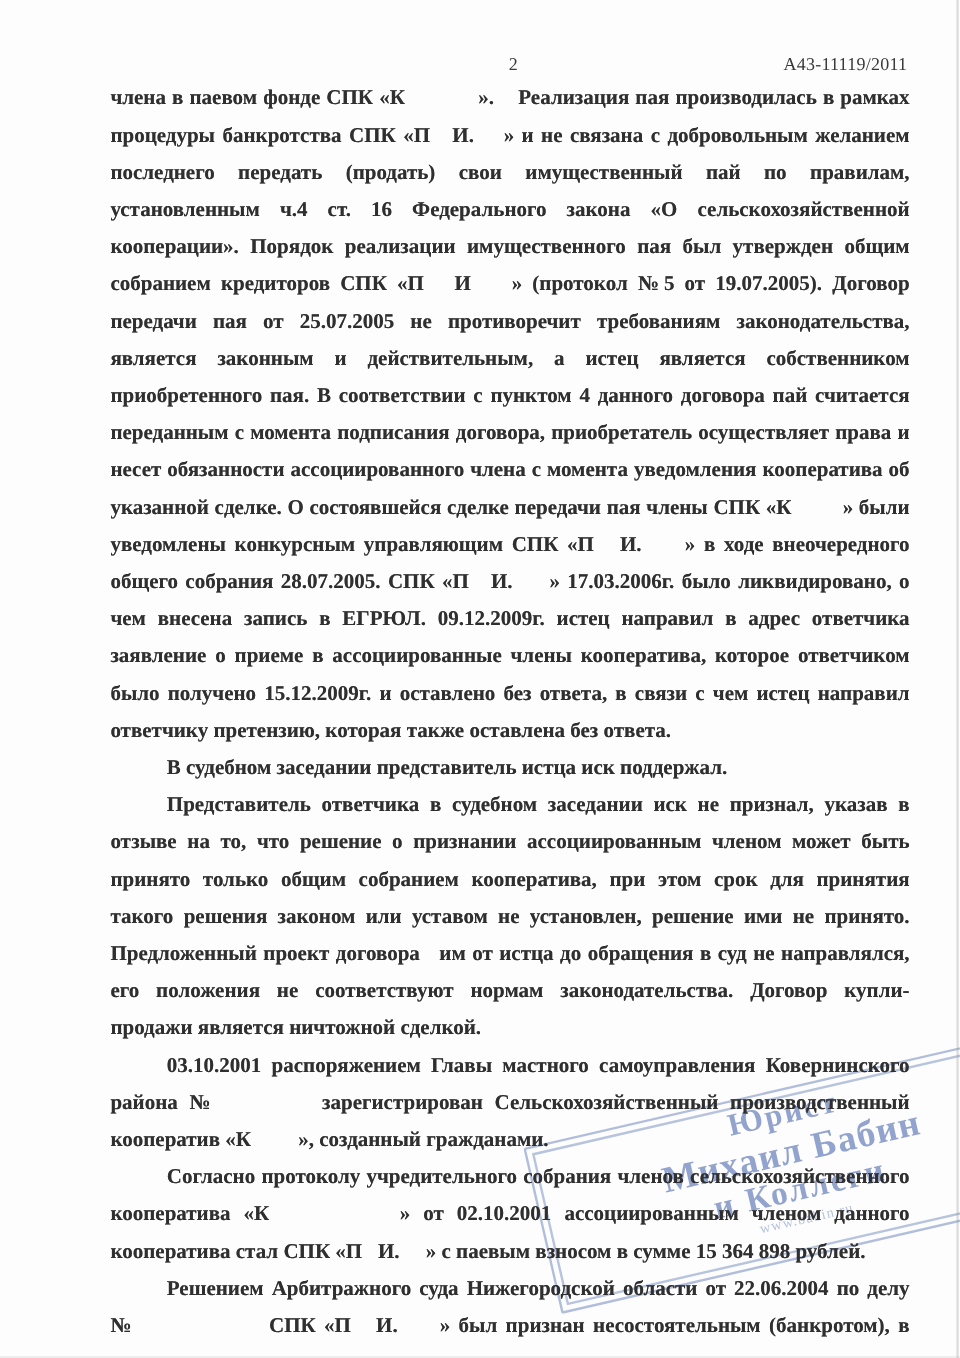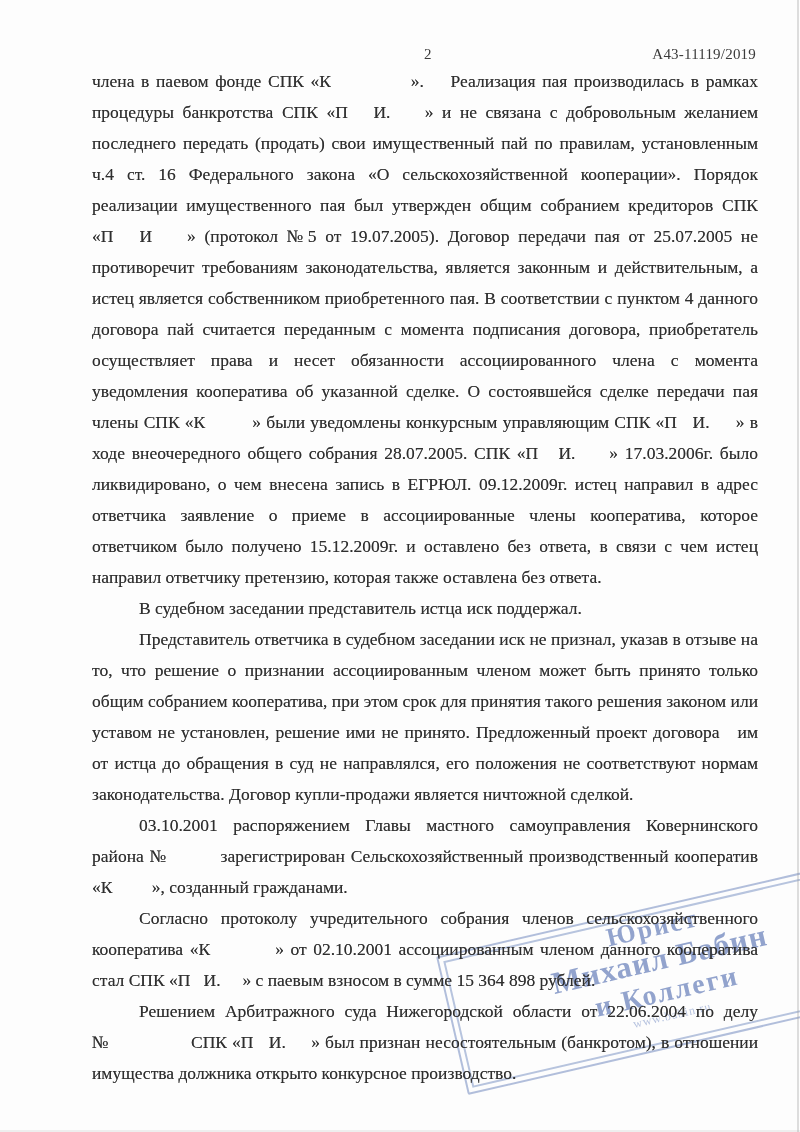--- a/index.html
+++ b/index.html
@@ -22,21 +22,21 @@
   }
   .case-number {
     position:absolute; right:44px; top:0; font-size:15px; color:#3a3a3a;
     letter-spacing:0.2px;
   }
   .body-text {
     position:absolute; left:92px; top:66px; width:666px; z-index:2;
     font-size:17.5px; line-height:31px; text-align:justify;
     text-shadow:0 0 0.5px rgba(47,47,47,0.6);
   }
-  .body-text p { margin:0; }
+  .body-text p { margin:0;font-weight:bold; }
   .body-text p.indent { text-indent:47px; }
 
   
   .stamp {
     position:absolute; left:468px; top:953px; width:430px; height:138px;
     transform:rotate(-13deg); transform-origin:0 100%;
     border:2px solid rgba(124,146,195,0.65); border-radius:2px;
     z-index:1; opacity:0.9;
   }
   .stamp::before {
@@ -56,21 +56,21 @@
     color:rgba(140,160,205,0.7); letter-spacing:1px;
   }
 </style>
 </head>
 <body>
 
 <div class="page">
 
   <div class="header">
     <span class="page-number">2</span>
-    <span class="case-number">А43-11119/2019</span>
+    <span class="case-number">А43-11119/2011</span>
   </div>
 
   <div class="body-text">
     <p>члена в паевом фонде СПК «К&nbsp;&nbsp;&nbsp;&nbsp;&nbsp;&nbsp;&nbsp;&nbsp;&nbsp;&nbsp;&nbsp;&nbsp;».&nbsp;&nbsp;&nbsp;&nbsp;Реализация пая производилась в рамках процедуры банкротства СПК «П&nbsp;&nbsp;&nbsp;И.&nbsp;&nbsp;&nbsp;&nbsp;» и не связана с добровольным желанием последнего передать (продать) свои имущественный пай по правилам, установленным ч.4 ст. 16 Федерального закона «О сельскохозяйственной кооперации». Порядок реализации имущественного пая был утвержден общим собранием кредиторов СПК «П&nbsp;&nbsp;&nbsp;И&nbsp;&nbsp;&nbsp;&nbsp;» (протокол №5 от 19.07.2005). Договор передачи пая от 25.07.2005 не противоречит требованиям законодательства, является законным и действительным, а истец является собственником приобретенного пая. В соответствии с пунктом 4 данного договора пай считается переданным с момента подписания договора, приобретатель осуществляет права и несет обязанности ассоциированного члена с момента уведомления кооператива об указанной сделке. О состоявшейся сделке передачи пая члены СПК «К&nbsp;&nbsp;&nbsp;&nbsp;&nbsp;&nbsp;&nbsp;&nbsp;&nbsp;» были уведомлены конкурсным управляющим СПК «П&nbsp;&nbsp;&nbsp;И.&nbsp;&nbsp;&nbsp;&nbsp;&nbsp;» в ходе внеочередного общего собрания 28.07.2005. СПК «П&nbsp;&nbsp;&nbsp;И.&nbsp;&nbsp;&nbsp;&nbsp;&nbsp;» 17.03.2006г. было ликвидировано, о чем внесена запись в ЕГРЮЛ. 09.12.2009г. истец направил в адрес ответчика заявление о приеме в ассоциированные члены кооператива, которое ответчиком было получено 15.12.2009г. и оставлено без ответа, в связи с чем истец направил ответчику претензию, которая также оставлена без ответа.</p>
     <p class="indent">В судебном заседании представитель истца иск поддержал.</p>
     <p class="indent">Представитель ответчика в судебном заседании иск не признал, указав в отзыве на то, что решение о признании ассоциированным членом может быть принято только общим собранием кооператива, при этом срок для принятия такого решения законом или уставом не установлен, решение ими не принято. Предложенный проект договора&nbsp;&nbsp; им от истца до обращения в суд не направлялся, его положения не соответствуют нормам законодательства. Договор купли-продажи является ничтожной сделкой.</p>
     <p class="indent">03.10.2001 распоряжением Главы мастного самоуправления Ковернинского района №&nbsp;&nbsp;&nbsp;&nbsp;&nbsp;&nbsp;&nbsp;&nbsp; зарегистрирован Сельскохозяйственный производственный кооператив «К&nbsp;&nbsp;&nbsp;&nbsp;&nbsp;&nbsp;&nbsp;&nbsp;&nbsp;», созданный гражданами.</p>
     <p class="indent">Согласно протоколу учредительного собрания членов сельскохозяйственного кооператива «К&nbsp;&nbsp;&nbsp;&nbsp;&nbsp;&nbsp;&nbsp;&nbsp;&nbsp;&nbsp;» от 02.10.2001 ассоциированным членом данного кооператива стал СПК «П&nbsp;&nbsp;&nbsp;И.&nbsp;&nbsp;&nbsp;&nbsp;&nbsp;» с паевым взносом в сумме 15 364 898 рублей.</p>
     <p class="indent">Решением Арбитражного суда Нижегородской области от 22.06.2004 по делу №&nbsp;&nbsp;&nbsp;&nbsp;&nbsp;&nbsp;&nbsp;&nbsp;&nbsp;&nbsp;&nbsp;&nbsp;&nbsp;&nbsp;&nbsp; СПК «П&nbsp;&nbsp;&nbsp;И.&nbsp;&nbsp;&nbsp;&nbsp;&nbsp;» был признан несостоятельным (банкротом), в отношении имущества должника открыто конкурсное производство.</p>
 

